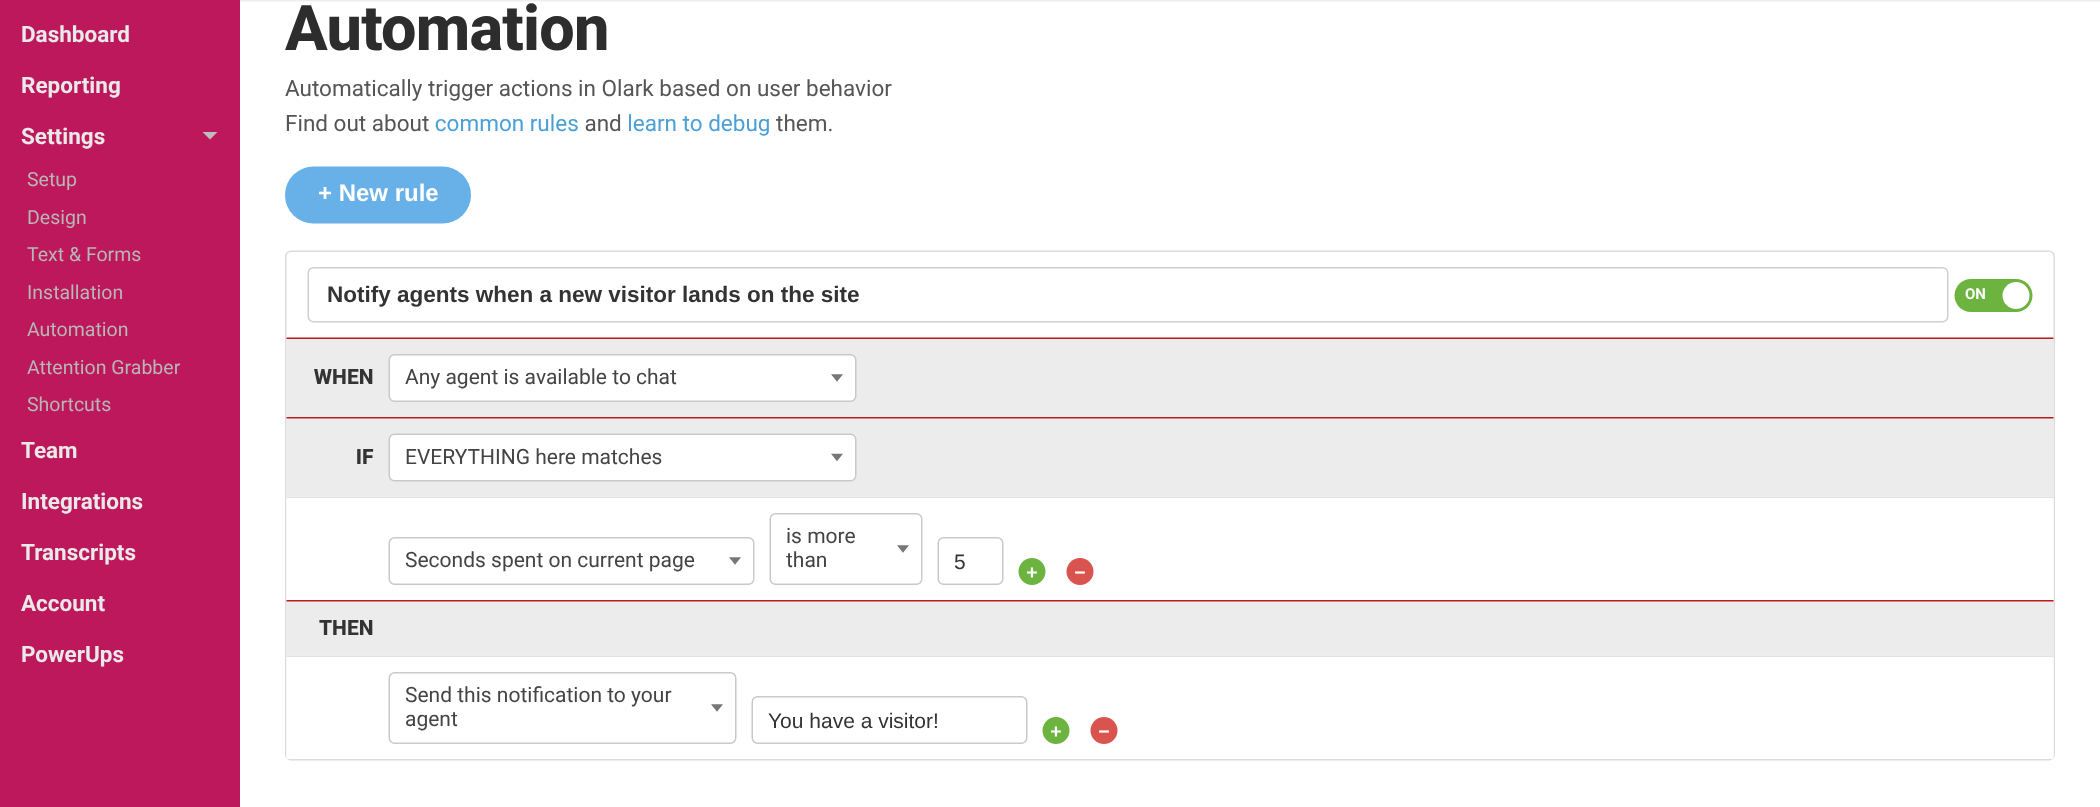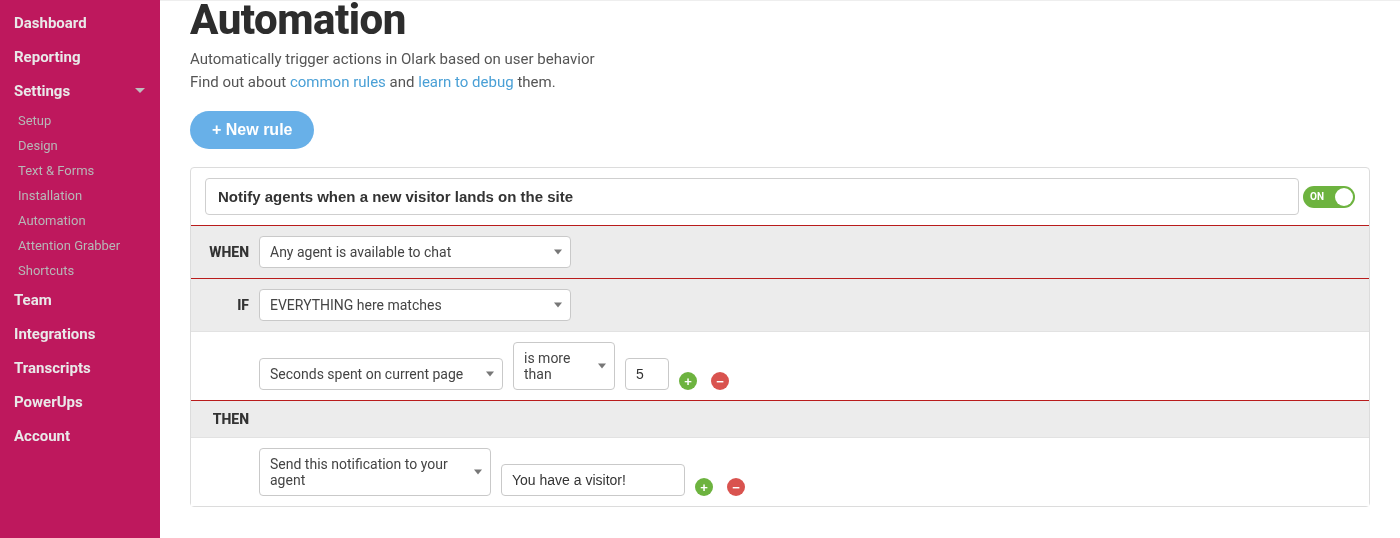--- a/index.html
+++ b/index.html
@@ -240,24 +240,24 @@
     <div class="side-item">
         <span>Team</span>
       </div>
     <div class="side-item">
         <span>Integrations</span>
       </div>
     <div class="side-item">
         <span>Transcripts</span>
       </div>
     <div class="side-item">
+        <span>Account</span>
+      </div>
+    <div class="side-item">
         <span>PowerUps</span>
-      </div>
-    <div class="side-item">
-        <span>Account</span>
       </div>
   </nav>
 
   <main class="main">
     <h1 class="page-title">Automation</h1>
     <p class="subtitle">
       <span>Automatically trigger actions in Olark based on user behavior</span><br>
       <span>Find out about </span>
       <a href="#">common rules</a>
       <span> and </span>

